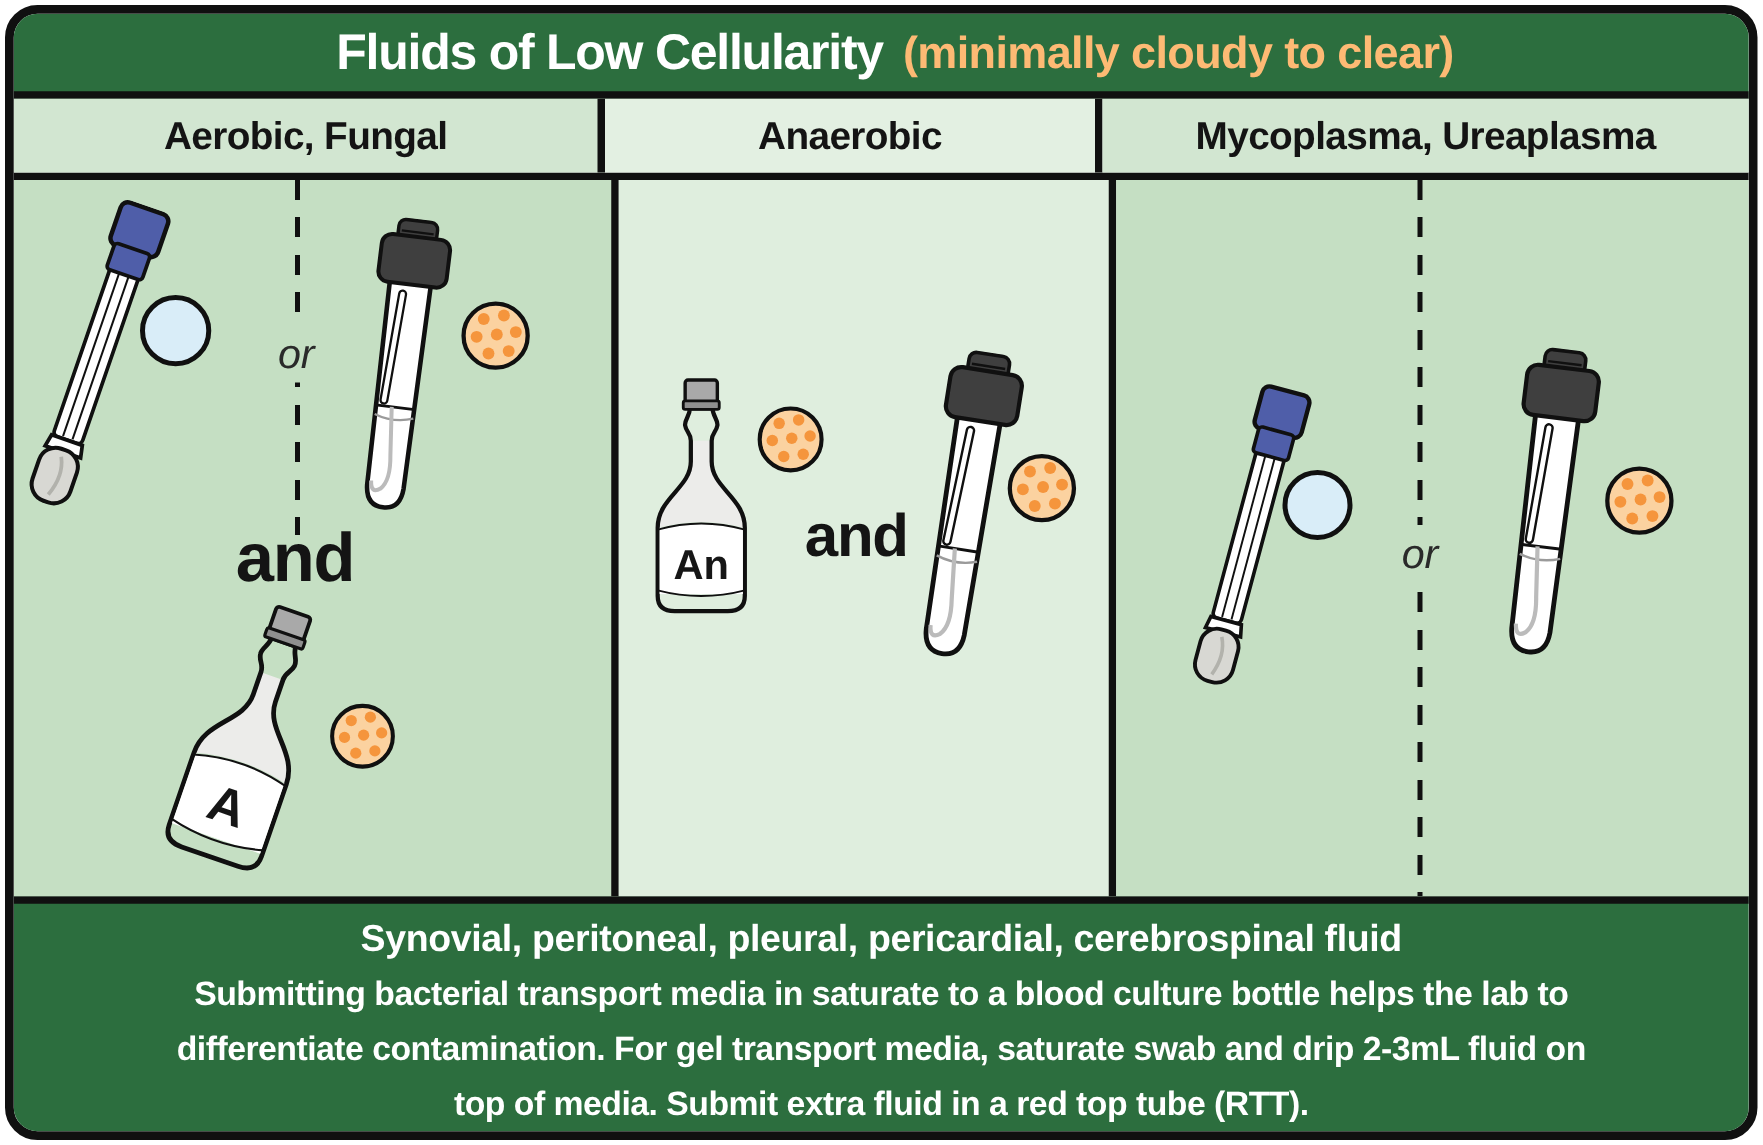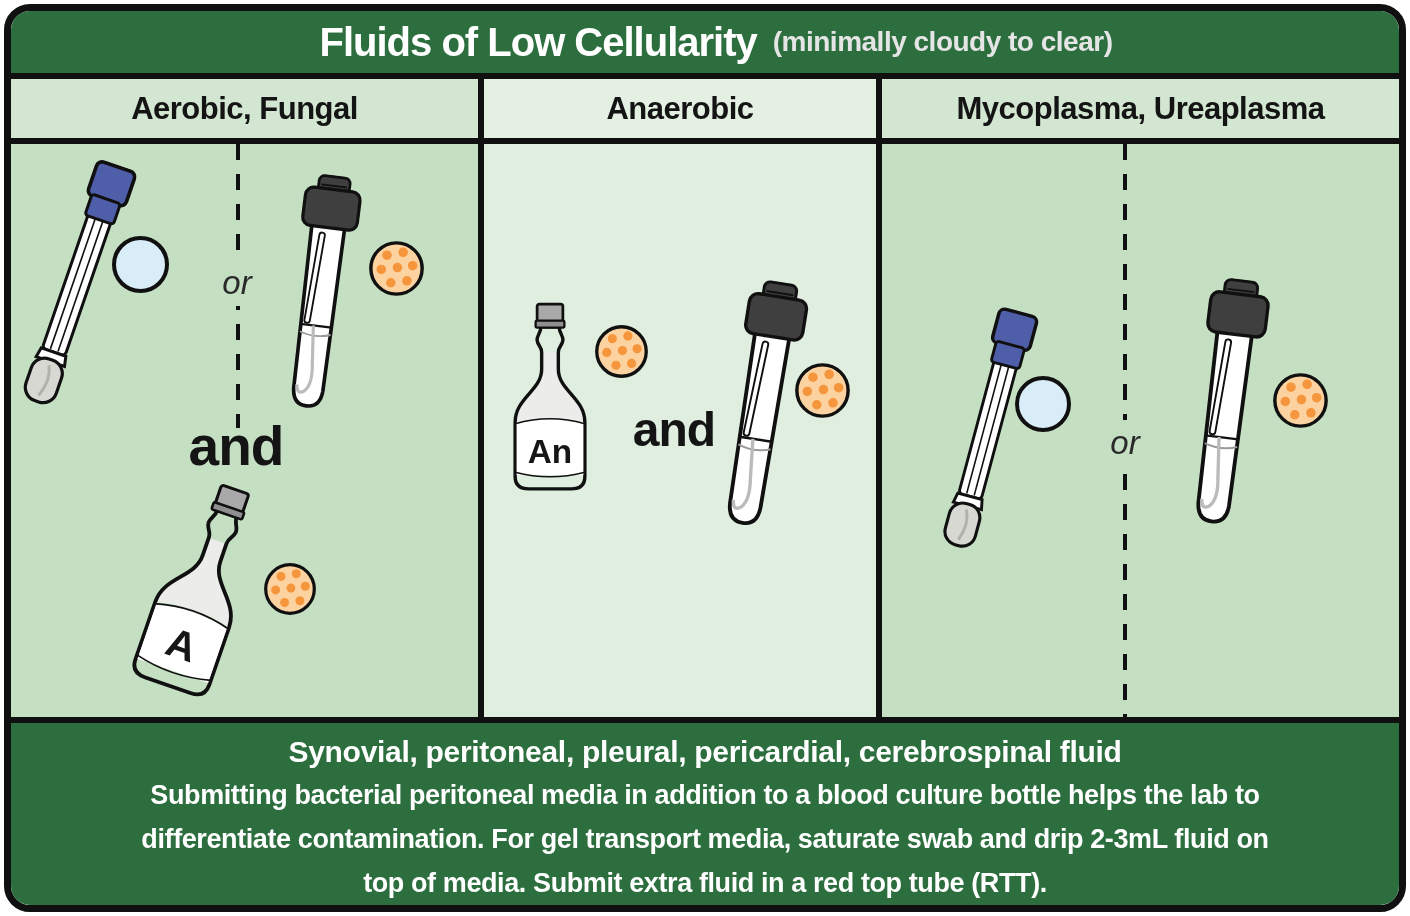--- a/index.html
+++ b/index.html
@@ -19,33 +19,33 @@
     position:absolute;left:4px;top:4px;right:4px;bottom:4px;
     border:7px solid var(--line);border-radius:26px;overflow:hidden;
     display:flex;flex-direction:column;background:#fff;
   }
   .title-bar{
     height:62px;flex:0 0 62px;background:var(--green);
     border-bottom:6px solid var(--line);
     display:flex;align-items:center;justify-content:center;gap:16px;padding-left:22px;
   }
   .title-main{color:#fff;font-weight:800;font-size:40px;letter-spacing:-1px;}
-  .title-sub{color:#e5e5e5;font-weight:600;font-size:28px;letter-spacing:-0.5px;}
+  .title-sub{color:#fdba74;font-weight:600;font-size:36px;letter-spacing:-0.5px;}
   .header-row{height:59px;flex:0 0 59px;display:flex;border-bottom:6px solid var(--line);}
   .header-cell{display:flex;align-items:center;justify-content:center;
     font-weight:800;font-size:31px;color:#141414;letter-spacing:-0.5px;}
   .w1{width:467px;flex:0 0 467px;}
   .w2{width:392px;flex:0 0 392px;}
   .w3{flex:1;}
   .rb{border-right:6px solid var(--line);}
   .hdr-a{background:var(--hdr);}
   .hdr-b{background:var(--hdr-light);}
   .body-row{flex:1;display:flex;min-height:0;}
   .body-cell{position:relative;overflow:hidden;}
-  .bg-a{background:var(--panel);}
+  .bg-a{background:var(--panel);padding-left:11px;}
   .bg-b{background:var(--panel-light);}
   .footer{
     flex:0 0 176px;background:var(--green);border-top:6px solid var(--line);
     color:#fff;text-align:center;padding-top:8px;box-sizing:border-box;
   }
   .footer-heading{font-size:30px;font-weight:800;line-height:42px;letter-spacing:-0.3px;}
   .footer-line{font-size:27px;font-weight:700;line-height:44px;letter-spacing:-0.4px;white-space:nowrap;}
   .abs{position:absolute;}
   .fluid-clear{border-radius:50%;background:#d9edf8;border:4px solid var(--line);box-sizing:border-box;}
   .dash-v{width:4px;background:repeating-linear-gradient(to bottom,var(--line) 0 16px,transparent 16px 30px);}
@@ -260,19 +260,19 @@
                 <circle cx="24" cy="45" r="5"></circle>
               <circle cx="41" cy="43" r="5"></circle>
             </g>
           </svg>
         </div>
       </div>
     </div>
 
     <div class="footer">
       <div class="footer-heading">Synovial, peritoneal, pleural, pericardial, cerebrospinal fluid</div>
-      <div class="footer-line">Submitting bacterial peritoneal media in addition to a blood culture bottle helps the lab to</div>
+      <div class="footer-line">Submitting bacterial transport media in saturate to a blood culture bottle helps the lab to</div>
       <div class="footer-line">differentiate contamination. For gel transport media, saturate swab and drip 2-3mL fluid on</div>
       <div class="footer-line">top of media. Submit extra fluid in a red top tube (RTT).</div>
     </div>
 
   </div>
 </div>
 
 </body></html>

